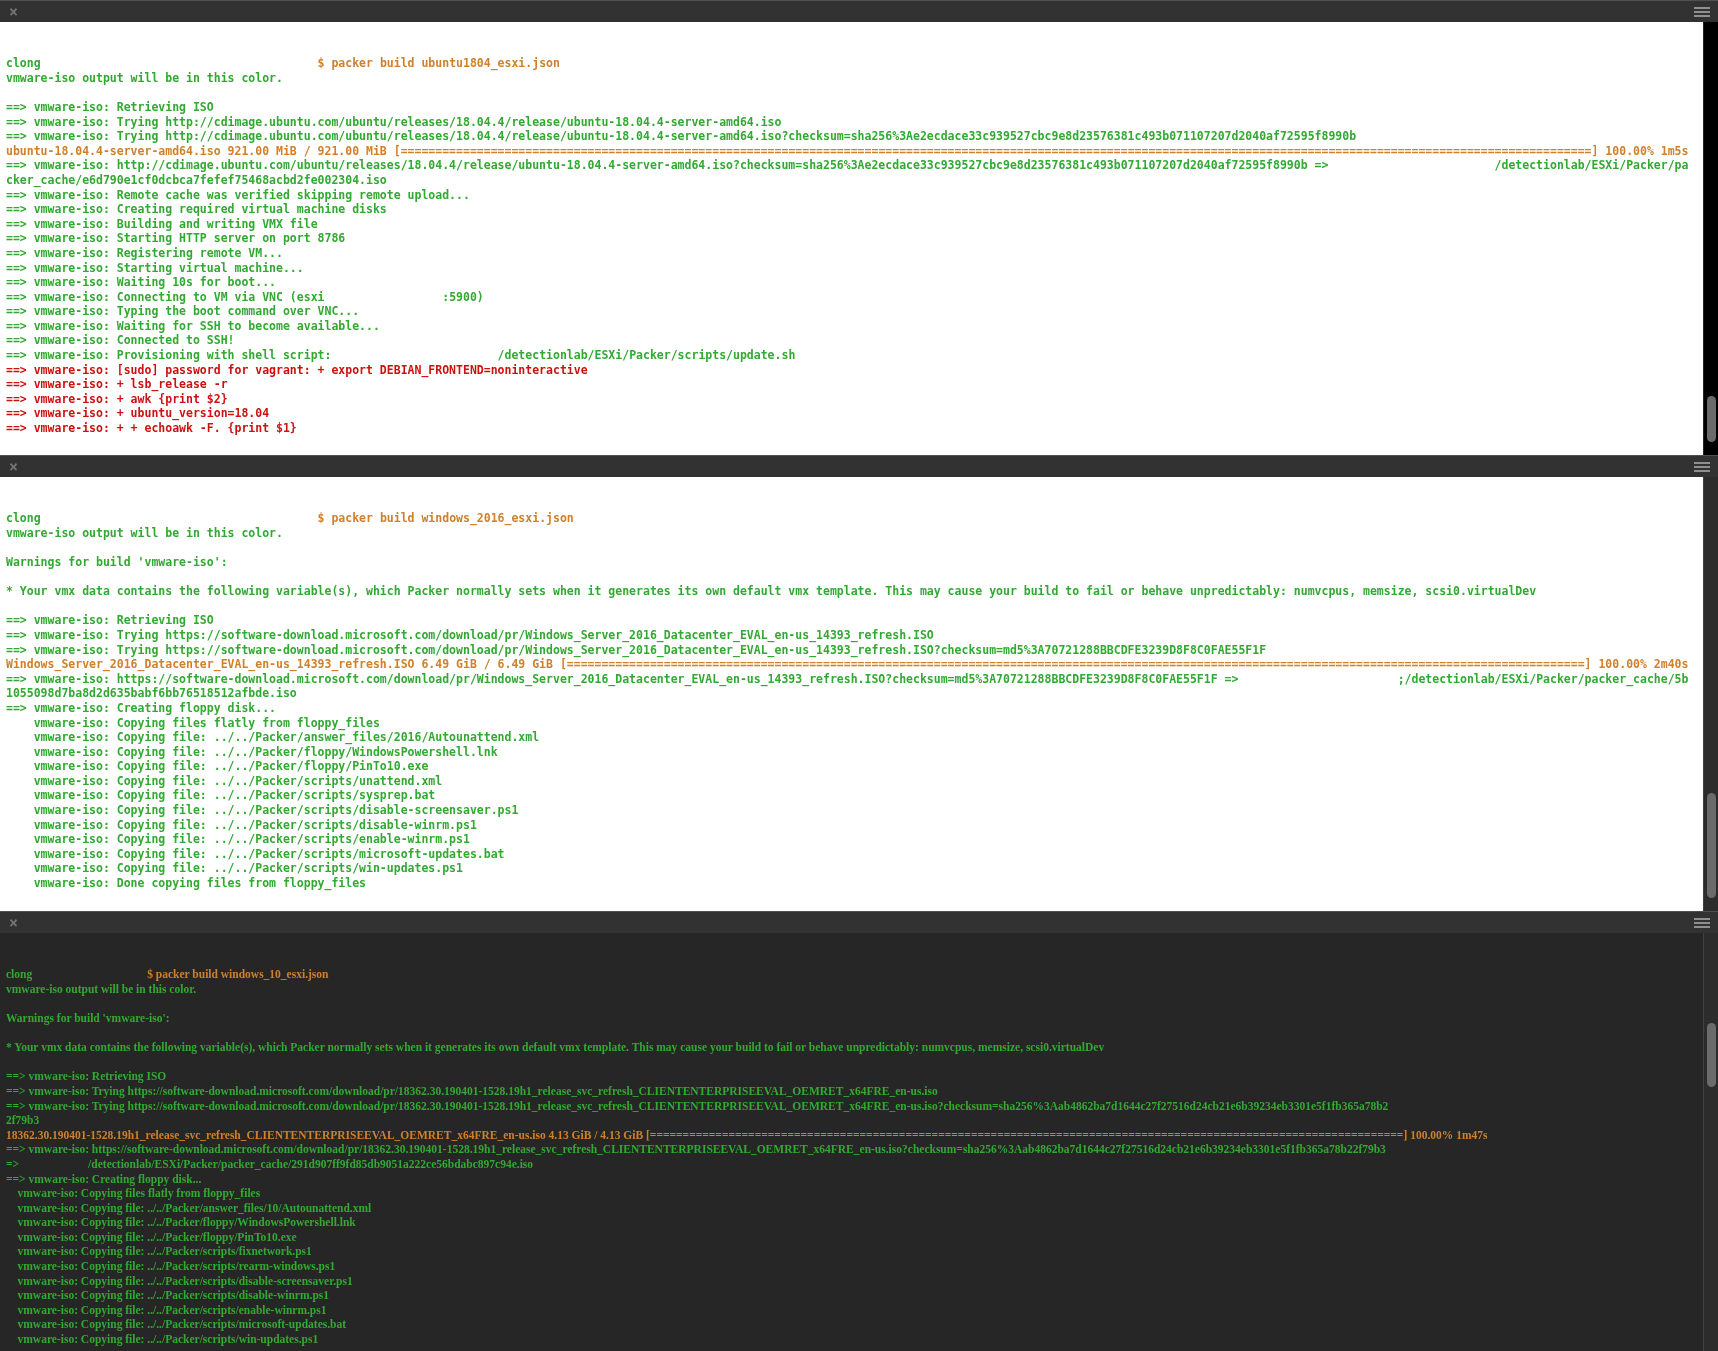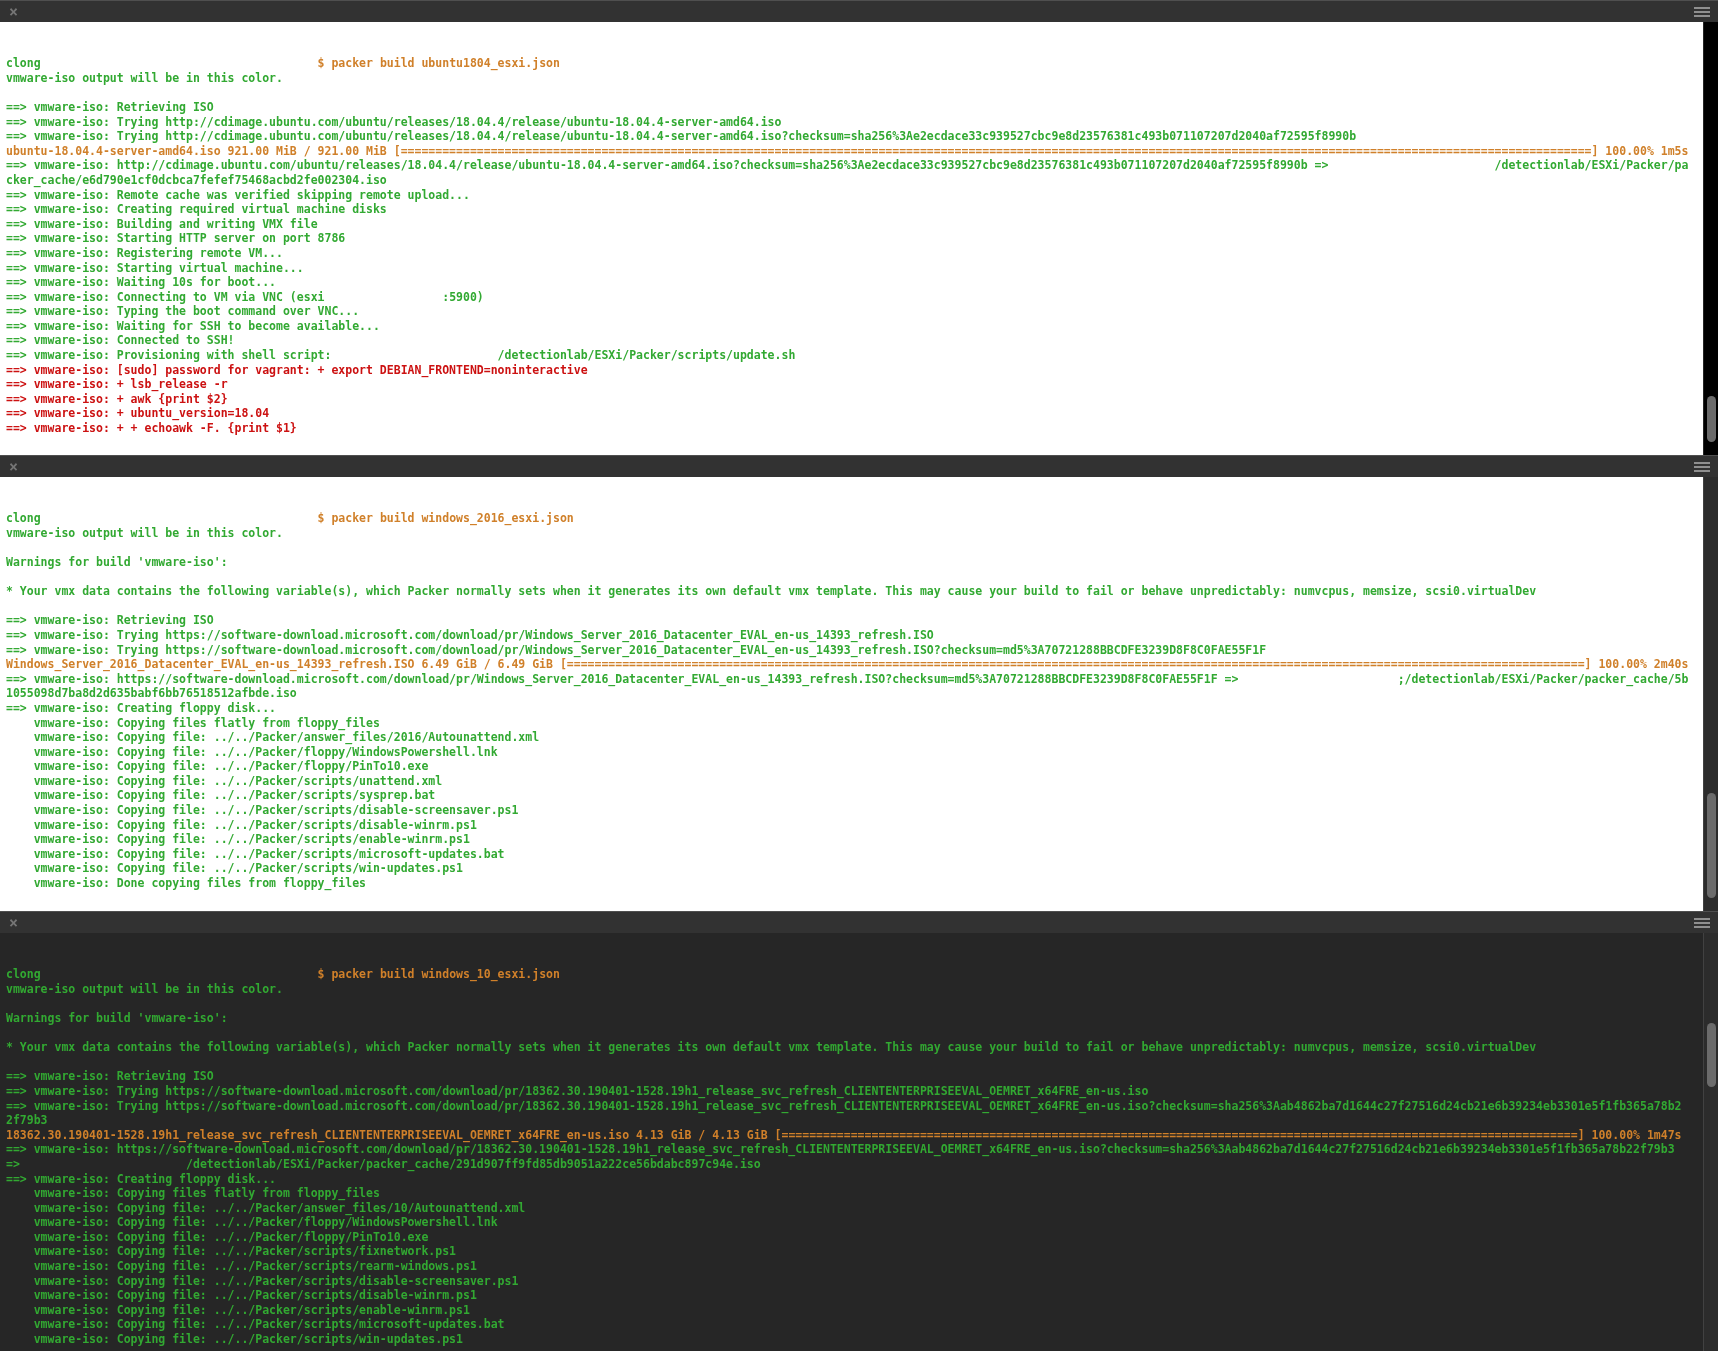--- a/index.html
+++ b/index.html
@@ -6,21 +6,21 @@
   body{width:1718px;height:1351px;overflow:hidden;font-family:"DejaVu Sans Mono",monospace;}
   .pane{position:relative;width:1718px;}
   .titlebar{position:relative;height:22px;background:#323232;border-top:1px solid #4f4f4f;box-sizing:border-box;}
   .close{position:absolute;left:9px;top:1px;color:#757575;font-size:15px;font-weight:bold;line-height:20px;cursor:default;}
   .menu{position:absolute;right:8px;top:6px;width:16px;height:10px;}
   .menu .bars{display:block;width:16px;height:2px;background:#8f8f8f;box-shadow:0 4px 0 #8f8f8f,0 8px 0 #8f8f8f;}
   .content{position:relative;box-sizing:border-box;padding:5px 0 0 6px;font-size:11.5px;font-weight:bold;
            line-height:14.6px;white-space:pre;overflow:hidden;}
   .p1 .content{height:433px;background:#ffffff;}
   .p2 .content{height:434px;background:#ffffff;}
-  .p3 .content{height:418px;background:#262626;}
+  .p3 .content{height:418px;background:#262626;font-family:Liberation Serif, serif;}
   .row{height:14.6px;}
   .g{color:#32a932;}
   .o{color:#d0802a;}
   .r{color:#cc1111;}
   .sb{position:absolute;top:0;bottom:0;right:0;width:15px;box-sizing:border-box;}
   .p1 .sb{background:#000;border-left:1px solid #262626;}
   .p2 .sb,.p3 .sb{background:#2c2c2c;border-left:1px solid #414141;}
   .thumb{position:absolute;left:3px;width:9px;border-radius:5px;background:#6b6b6b;}
   .p1 .thumb{top:374px;height:46px;}
   .p2 .thumb{top:316px;height:105px;}

